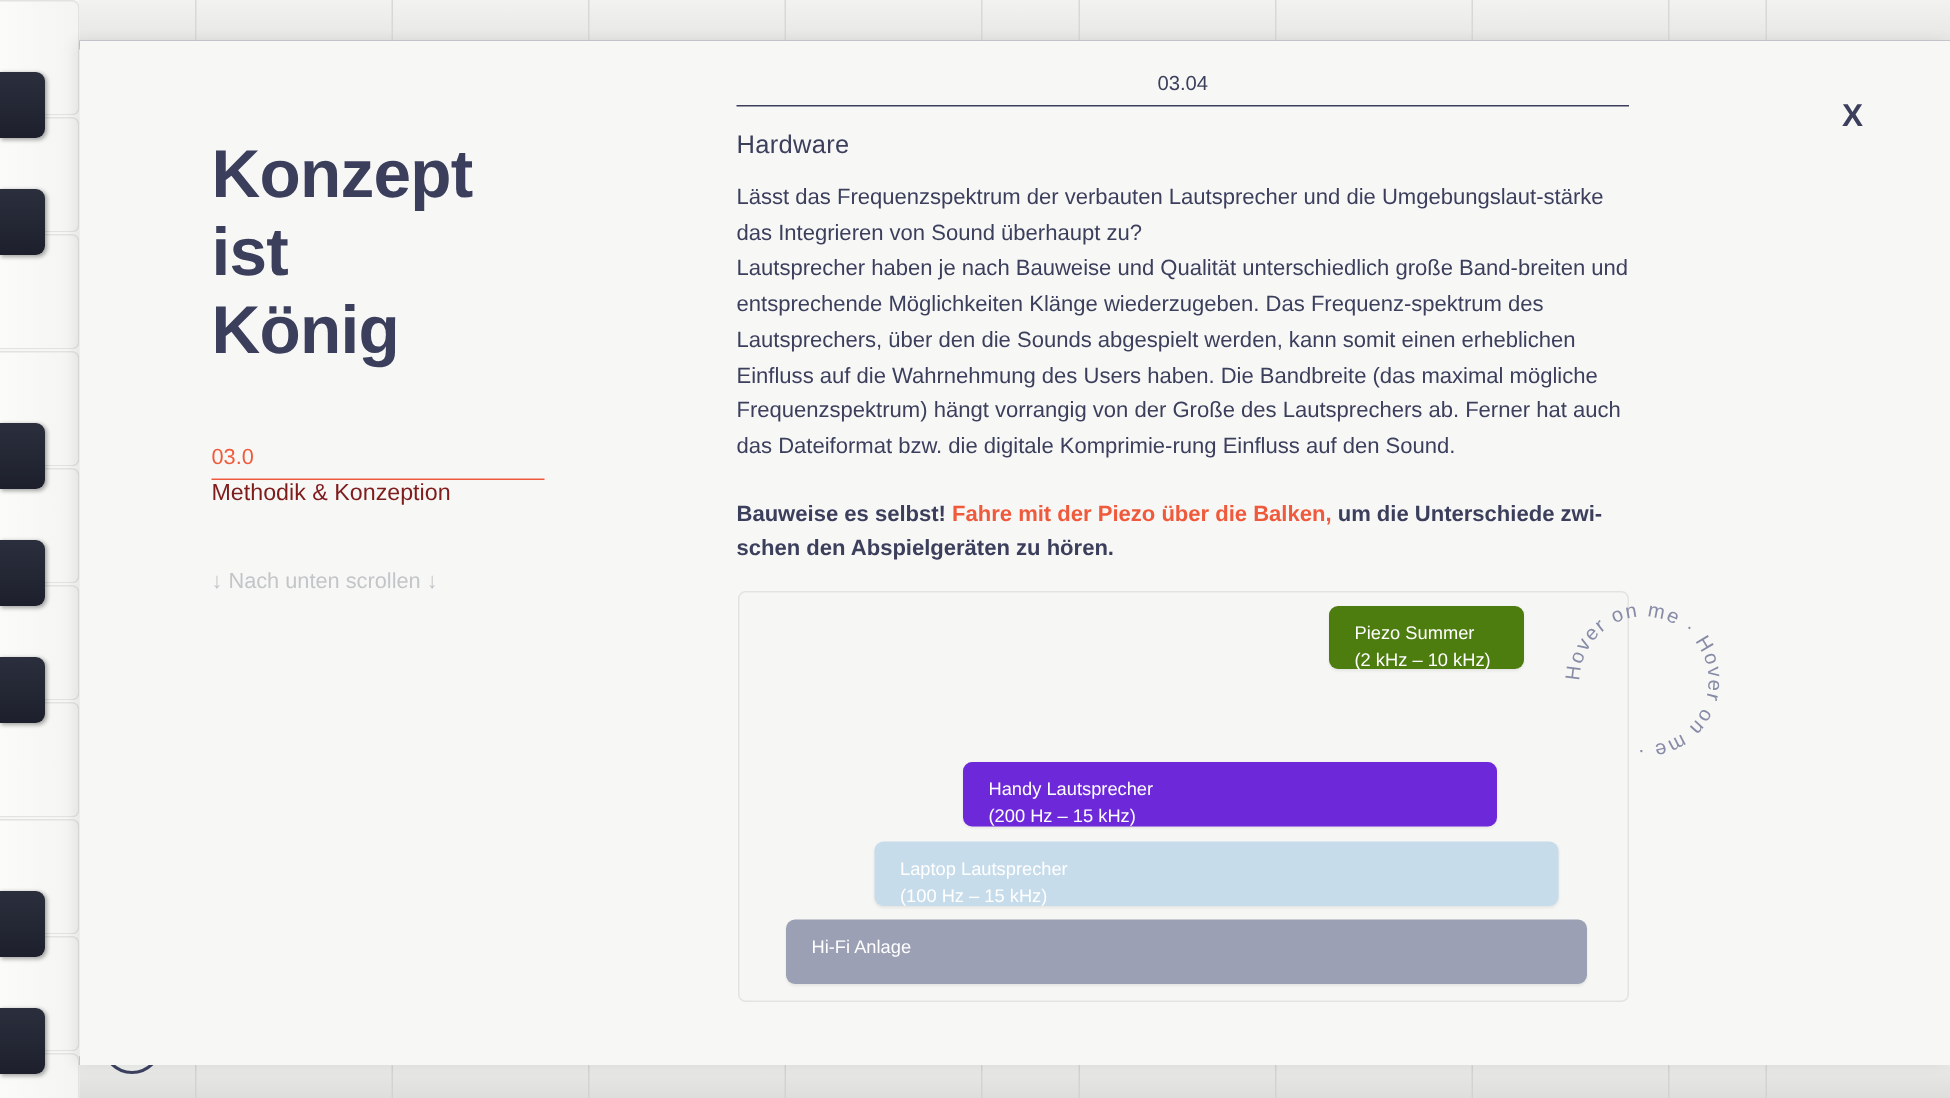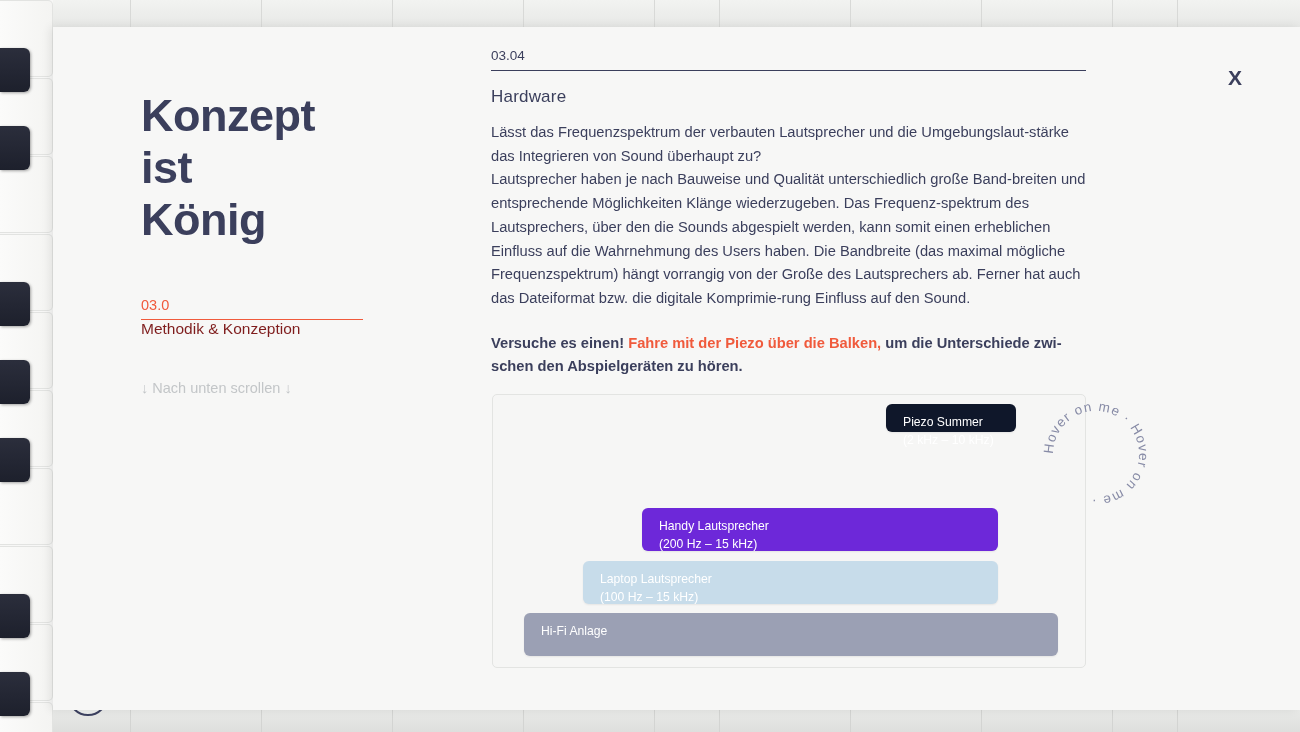--- a/index.html
+++ b/index.html
@@ -177,20 +177,21 @@
     position: absolute;
     left: 491px; top: 48px;
     width: 595px;
     z-index: 8;
   }
   .sec-num {
     font-size: 13.5px;
     color: #3b3f5c;
     padding-bottom: 7px;
     border-bottom: 1.8px solid #3b3f5c;
+    text-align: center;
   }
   .sec-title {
     margin-top: 16px;
     font-size: 17px;
     color: #3b3f5c;
     font-weight: 400;
     letter-spacing: 0.2px;
   }
   .body-text {
     margin-top: 14px;
@@ -329,34 +330,34 @@
   </div>
 
   <div class="right-col">
     <div class="sec-num">03.04</div>
     <div class="sec-title">Hardware</div>
     <div class="body-text">
       <p>Lässt das Frequenzspektrum der verbauten Lautsprecher und die Umgebungslaut-stärke das Integrieren von Sound überhaupt zu?</p>
       <p>Lautsprecher haben je nach Bauweise und Qualität unterschiedlich große Band-breiten und entsprechende Möglichkeiten Klänge wiederzugeben. Das Frequenz-spektrum des Lautsprechers, über den die Sounds abgespielt werden, kann somit einen erheblichen Einfluss auf die Wahrnehmung des Users haben. Die Bandbreite (das maximal mögliche Frequenzspektrum) hängt vorrangig von der Große des Lautsprechers ab. Ferner hat auch das Dateiformat bzw. die digitale Komprimie-rung Einfluss auf den Sound.</p>
     </div>
     <div class="cta">
-      <span>Versuche es einen! </span><span class="hl">Fahre mit der Piezo über die Balken,</span><span> um die Unterschiede zwi-schen den Abspielgeräten zu hören.</span>
+      <span>Bauweise es selbst! </span><span class="hl">Fahre mit der Piezo über die Balken,</span><span> um die Unterschiede zwi-schen den Abspielgeräten zu hören.</span>
     </div>
   </div>
 
   <div class="chart-box" id="chartBox">
-      <div class="bar" style="left: 393px; top: 9px; width: 130px; height: 28px; background: #0f172a;">
+      <div class="bar" style="left: 393px; top: 9px; width: 130px; height: 42px; background: #4d7c0f;">
         <div class="bname">Piezo Summer</div>
         <div class="brange">(2 kHz – 10 kHz)</div>
       </div>
       <div class="bar" style="left: 149px; top: 113px; width: 356px; height: 43px; background: #6d28d9;">
         <div class="bname">Handy Lautsprecher</div>
         <div class="brange">(200 Hz – 15 kHz)</div>
       </div>
-      <div class="bar" style="left: 90px; top: 166px; width: 415px; height: 43px; background: rgb(199, 220, 234);">
+      <div class="bar" style="left: 90px; top: 166px; width: 456px; height: 43px; background: rgb(199, 220, 234);">
         <div class="bname">Laptop Lautsprecher</div>
         <div class="brange">(100 Hz – 15 kHz)</div>
       </div>
       <div class="bar" style="left: 31px; top: 218px; width: 534px; height: 43px; background: rgb(155, 160, 180);">
         <div class="bname">Hi-Fi Anlage</div>
       </div>
     </div>
 
   <svg class="hover-circle" viewBox="0 0 116 116">
     <defs>

